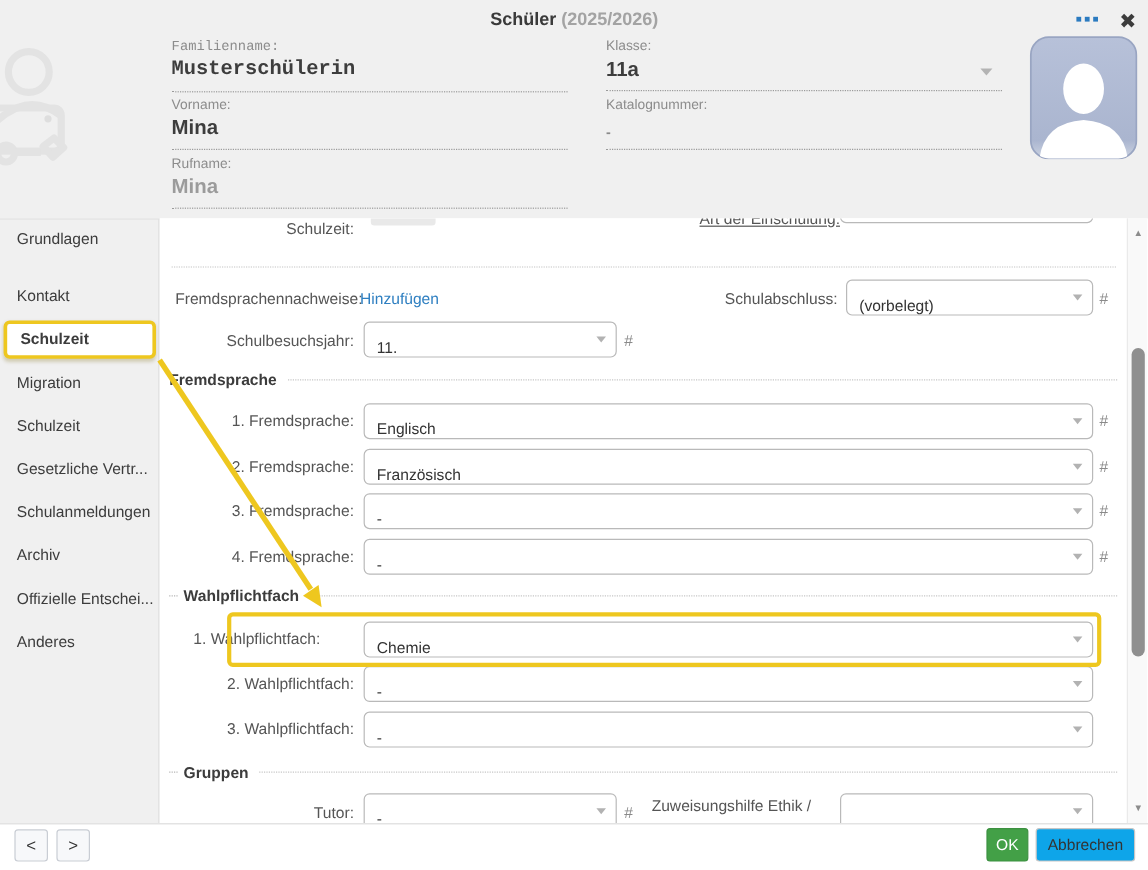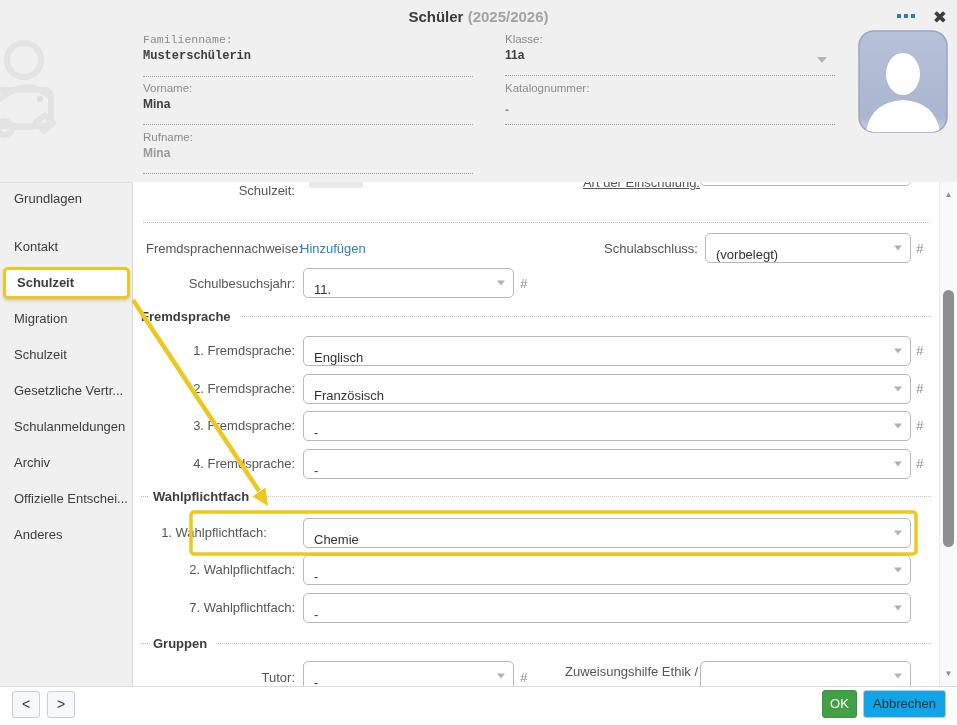--- a/index.html
+++ b/index.html
@@ -13,21 +13,21 @@
   .title { position:absolute; left:0; top:2px; width:100%; text-align:center; font-size:15px; font-weight:bold; color:#3a3a3a; }
   .title .season { color:#a3a3a3; }
   .more-btn { position:absolute; right:42px; top:8px; display:flex; gap:3px; cursor:pointer; }
   .more-btn i { width:4px; height:4px; background:#2b7bc0; display:block; }
   .close-btn { position:absolute; right:10px; top:0px; font-size:17px; font-weight:bold; color:#3c3c3c; cursor:pointer; line-height:24px; }
 
   .ghost { position:absolute; left:0; top:40px; pointer-events:none; }
 
   .fld { position:absolute; width:330px; }
   .fld .flabel { font-size:11.5px; color:#8c8c8c; }
-  .fld .fvalue { margin-top:3px; font-size:12px; font-weight:bold; color:#3d3d3d; height:22px; }
+  .fld .fvalue { margin-top:3px; font-size:17px; font-weight:bold; color:#3d3d3d; height:22px; }
   .fld { border-bottom:1px dotted #9a9a9a; padding-bottom:5px; }
   .fld.muted .fvalue { color:#9b9b9b; }
   .fld.small .fvalue { font-size:12px; color:#8a8a8a; height:22px; padding-top:6px; }
   .fld .dd-caret { position:absolute; right:8px; bottom:12px; width:0; height:0;
      border-left:5px solid transparent; border-right:5px solid transparent; border-top:6px solid #b3b3b3; }
 
   .photo { position:absolute; left:858px; top:30px; width:90px; height:103px; cursor:pointer; }
 
   
   .sidebar { position:absolute; left:0; top:182px; width:133px; height:504px; background:#f0f0f0; border-right:1px solid #dadada; border-top:1px solid #e2e2e2; }
@@ -225,39 +225,39 @@
       <span>Chemie</span>
       <i class="arr"></i>
     </div>
 
     <div class="lbl" style="left:0; top:380px; width:162px;">2. Wahlpflichtfach:</div>
     <div class="dd" style="left:170px; top:373px; width:608px;">
       <span>-</span>
       <i class="arr"></i>
     </div>
 
-    <div class="lbl" style="left:0; top:418px; width:162px;">7. Wahlpflichtfach:</div>
+    <div class="lbl" style="left:0; top:418px; width:162px;">3. Wahlpflichtfach:</div>
     <div class="dd" style="left:170px; top:411px; width:608px;">
       <span>-</span>
       <i class="arr"></i>
     </div>
 
     <div class="sect" style="top:454px;">
       <span class="pre"></span>
       <b>Gruppen</b>
       <span class="line"></span>
     </div>
 
     <div class="lbl" style="left:0; top:488px; width:162px;">Tutor:</div>
     <div class="dd" style="left:170px; top:479px; width:211px;">
       <span>-</span>
       <i class="arr"></i>
     </div>
     <div class="hash" style="left:387px; top:488px;">#</div>
-    <div class="lbl" style="left:420px; top:482px; width:145px;">Zuweisungshilfe Ethik /</div>
+    <div class="lbl" style="left:398px; top:482px; width:145px;">Zuweisungshilfe Ethik /</div>
     <div class="dd" style="left:567px; top:479px; width:211px;">
       <i class="arr"></i>
     </div>
   </div>
 
   <div class="scrollbar">
     <div class="sb-arrow" style="top:8px;">▲</div>
     <div class="sb-thumb"></div>
     <div class="sb-arrow" style="bottom:8px;">▼</div>
   </div>

